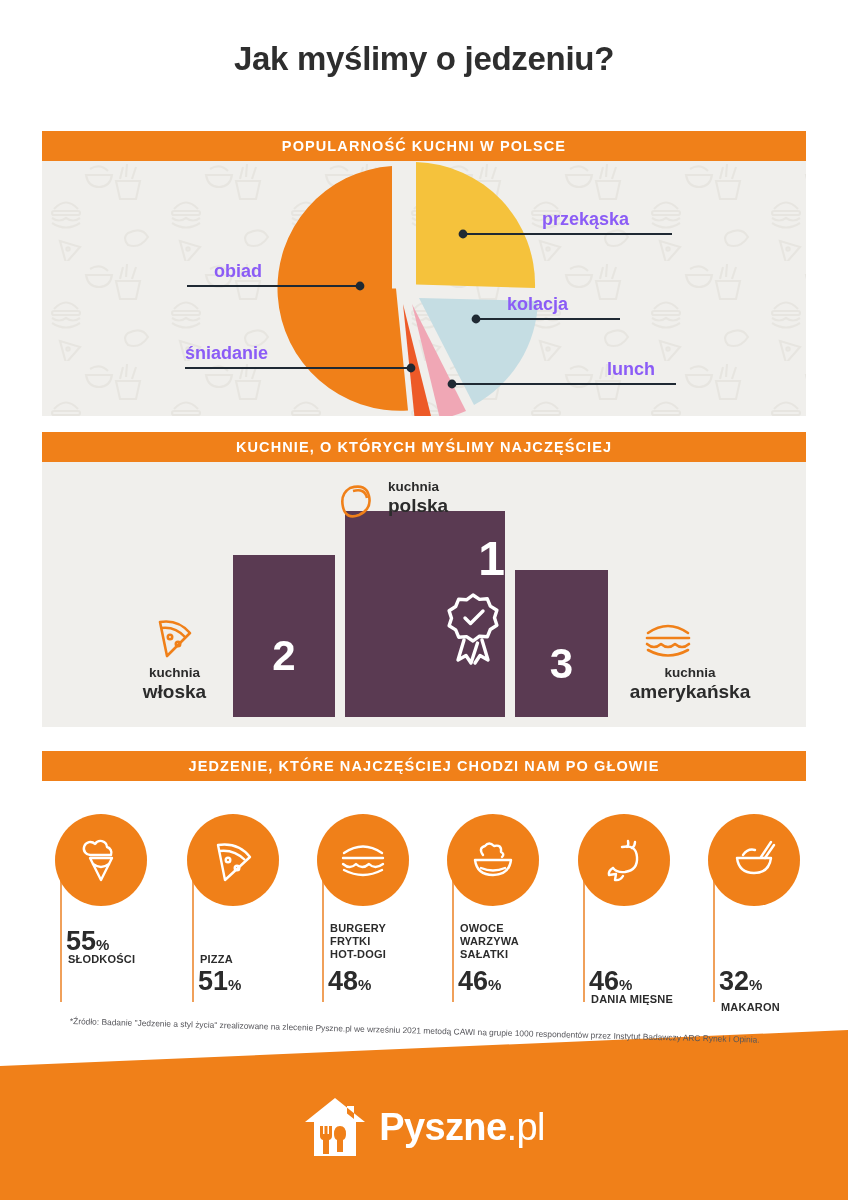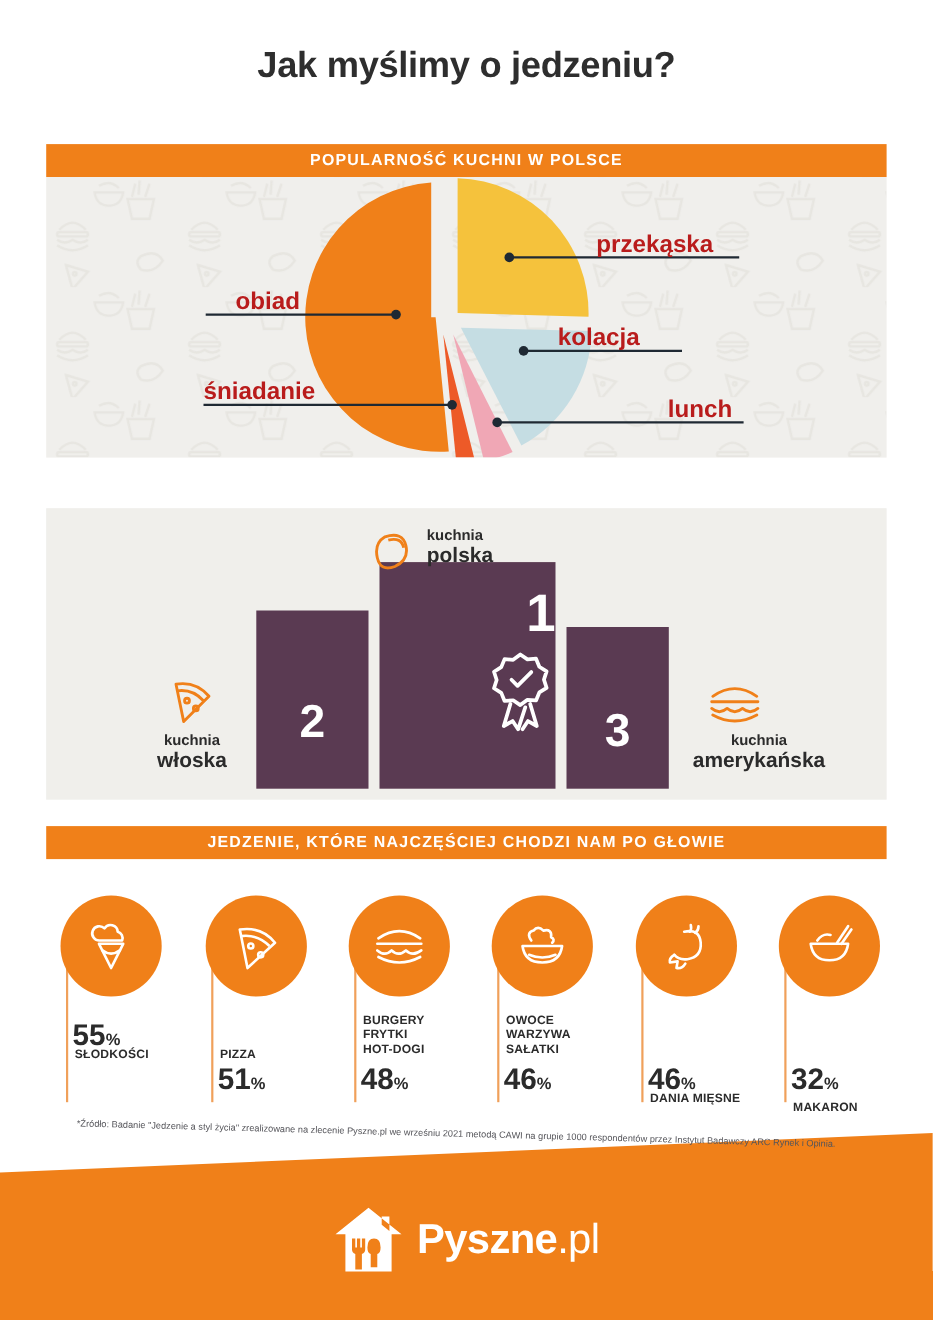--- a/index.html
+++ b/index.html
@@ -46,21 +46,21 @@
   .pattern{
     position:absolute;left:0;top:0;width:100%;height:100%;
     opacity:.55;
   }
 
   
   #pie-svg{position:absolute;left:0;top:0;width:764px;height:255px;}
 
   .pie-label{
     position:absolute;
-    font-size:22px;font-weight:bold;color:#b91c1c;
+    font-size:18px;font-weight:bold;color:#8b5cf6;
     white-space:nowrap;
   }
 
   
   .podium-block{
     position:absolute;background:#5A3A52;
     display:flex;align-items:flex-end;justify-content:center;
   }
   .podium-num{
     color:#ffffff;font-weight:bold;line-height:1;
@@ -184,20 +184,21 @@
       </g>
     </svg>
 
     <div class="pie-label" style="left:172px;top:100px;">obiad</div>
     <div class="pie-label" style="left:143px;top:182px;">śniadanie</div>
     <div class="pie-label" style="left:500px;top:48px;">przekąska</div>
     <div class="pie-label" style="left:465px;top:133px;">kolacja</div>
     <div class="pie-label" style="left:565px;top:198px;">lunch</div>
   </div>
 
+  <div class="bar" id="bar2">KUCHNIE, O KTÓRYCH MYŚLIMY NAJCZĘŚCIEJ</div>
 
   <div class="panel" id="podium-panel">
     <svg class="pattern" viewBox="0 0 764 265" preserveAspectRatio="none">
       <rect width="764" height="265" fill="#F0EFEC"></rect>
     </svg>
 
     <div class="podium-block" style="left:191px;top:93px;width:102px;height:162px;">
       <div class="podium-num" style="font-size:42px;margin-bottom:40px;">2</div>
     </div>
 

